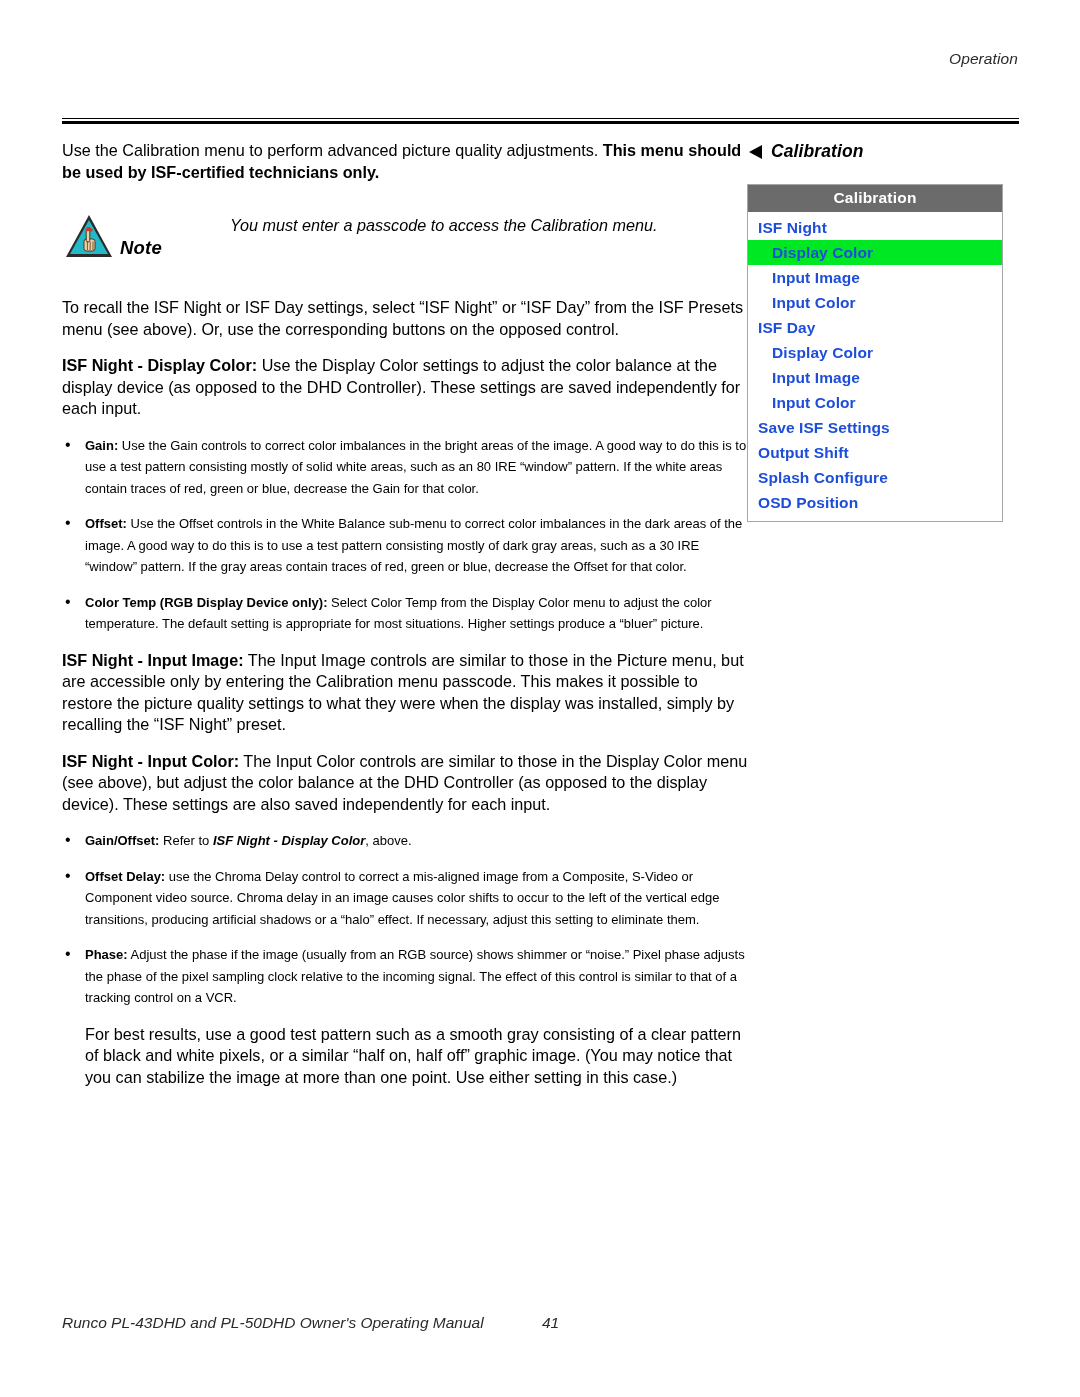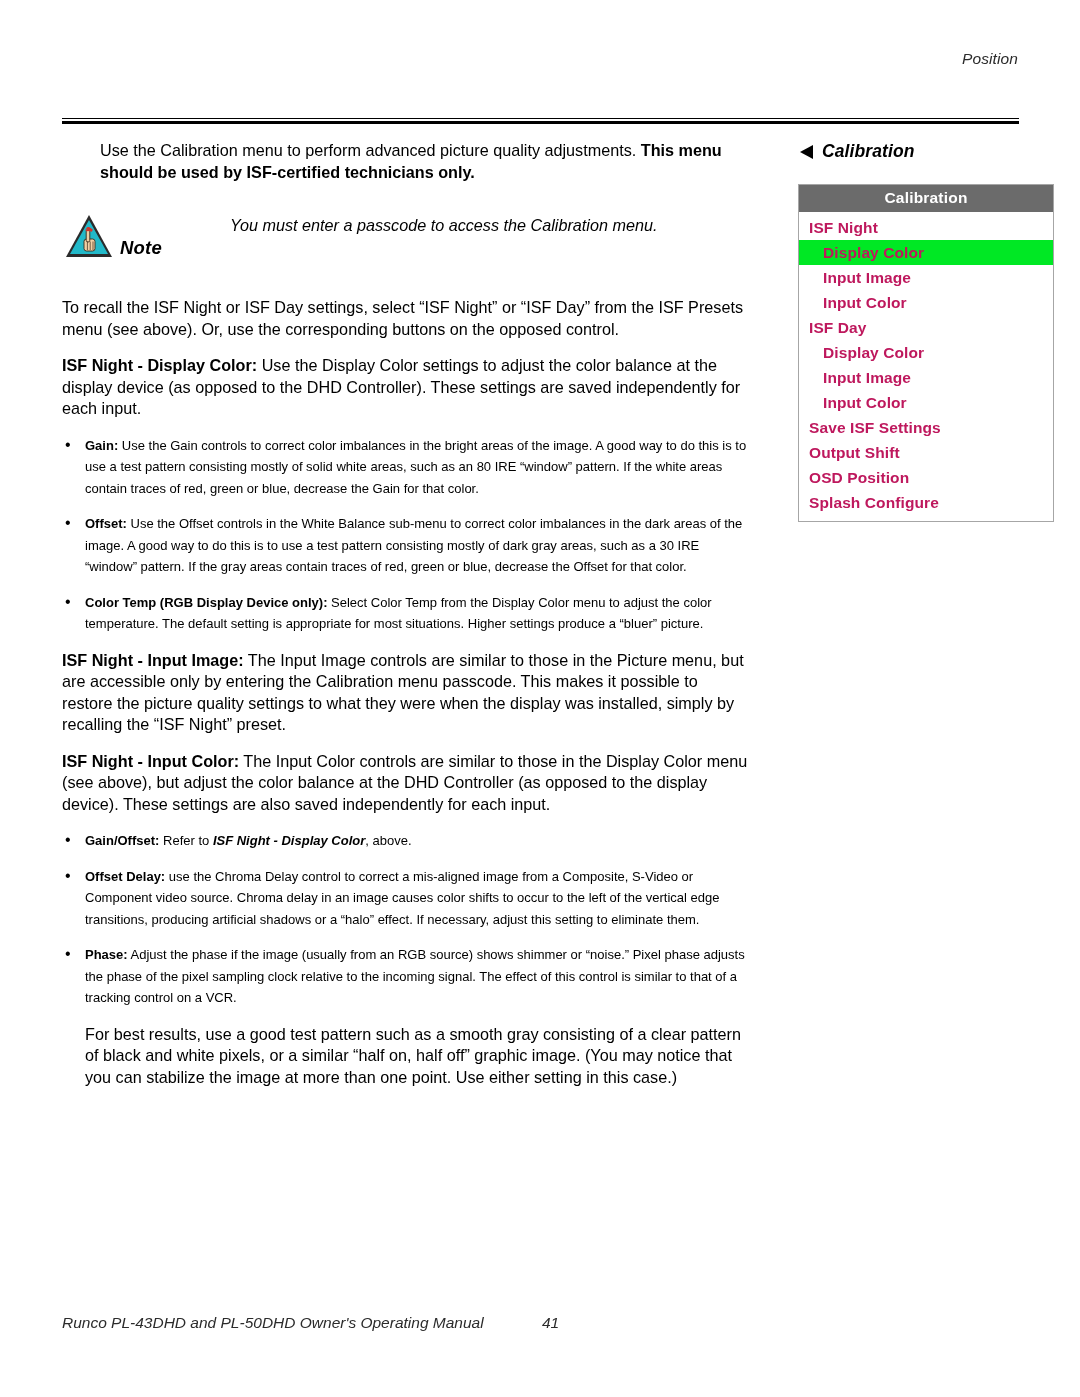--- a/index.html
+++ b/index.html
@@ -54,34 +54,33 @@
   
   .col-left {
     position: absolute;
     left: 62px;
     top: 140px;
     width: 690px;
   }
 
   .col-right {
     position: absolute;
-    left: 798px;
+    left: 747px;
     top: 141px;
     width: 260px;
   }
 
   p.para {
     margin: 0 0 15px 0;
     font-size: 16.2px;
     line-height: 21.5px;
     text-align: left;
   }
   p.para.tight {
     margin-bottom: 13px;
-    margin-left: 38px;
   }
 
   b, .b {
     font-weight: bold;
   }
   .bi {
     font-weight: bold;
     font-style: italic;
   }
 
@@ -181,21 +180,21 @@
     letter-spacing: 0.2px;
   }
   .osd-list {
     padding: 3px 0 6px 0;
   }
   .osd-item {
     font-weight: bold;
     font-size: 15.5px;
     line-height: 19px;
     padding: 3px 0 3px 10px;
-    color: #be185d;
+    color: #1d4ed8;
     letter-spacing: 0.1px;
     white-space: nowrap;
   }
   .osd-item.indent {
     padding-left: 24px;
   }
   .osd-item.selected {
     background: #00e824;
   }
 
@@ -218,21 +217,21 @@
   }
   .footer-page {
     font-style: italic;
   }
 </style>
 </head>
 <body>
 
 <div class="page">
 
-  <div class="running-header">Position</div>
+  <div class="running-header">Operation</div>
 
   <div class="rule-wrap">
     <div class="rule-thin"></div>
     <div class="rule-gap"></div>
     <div class="rule-thick"></div>
   </div>
 
   <div class="col-left">
 
     <p class="para tight"><span>Use the Calibration menu to perform advanced picture quality adjustments. </span><b>This menu should be used by ISF-certified technicians only.</b></p>
@@ -295,22 +294,22 @@
         <div class="osd-item">ISF Night</div>
         <div class="osd-item indent selected">Display Color</div>
         <div class="osd-item indent">Input Image</div>
         <div class="osd-item indent">Input Color</div>
         <div class="osd-item">ISF Day</div>
         <div class="osd-item indent">Display Color</div>
         <div class="osd-item indent">Input Image</div>
         <div class="osd-item indent">Input Color</div>
         <div class="osd-item">Save ISF Settings</div>
         <div class="osd-item">Output Shift</div>
+        <div class="osd-item">Splash Configure</div>
         <div class="osd-item">OSD Position</div>
-        <div class="osd-item">Splash Configure</div>
       </div>
     </div>
 
   </div>
 
   <div class="footer">
     <div class="footer-inner">
       <span class="footer-title">Runco PL-43DHD and PL-50DHD Owner's Operating Manual</span>
       <span class="footer-page">41</span>
     </div>

